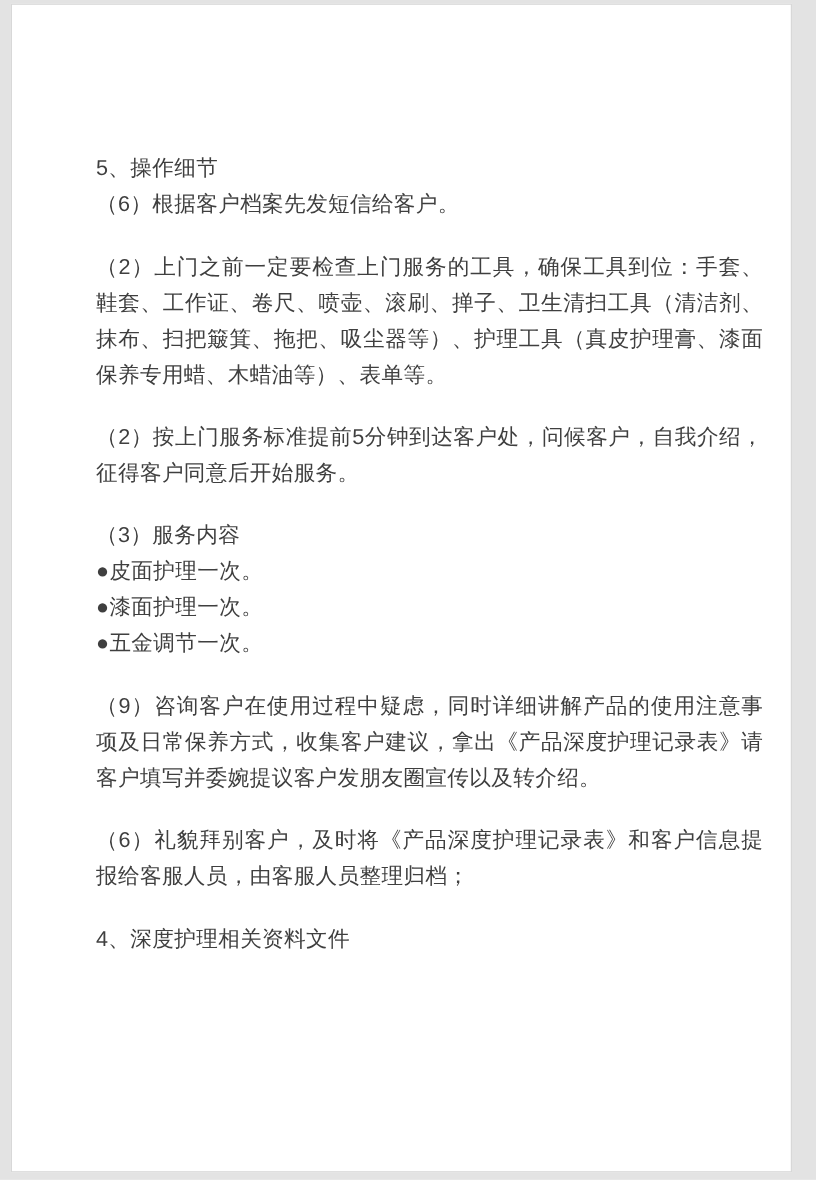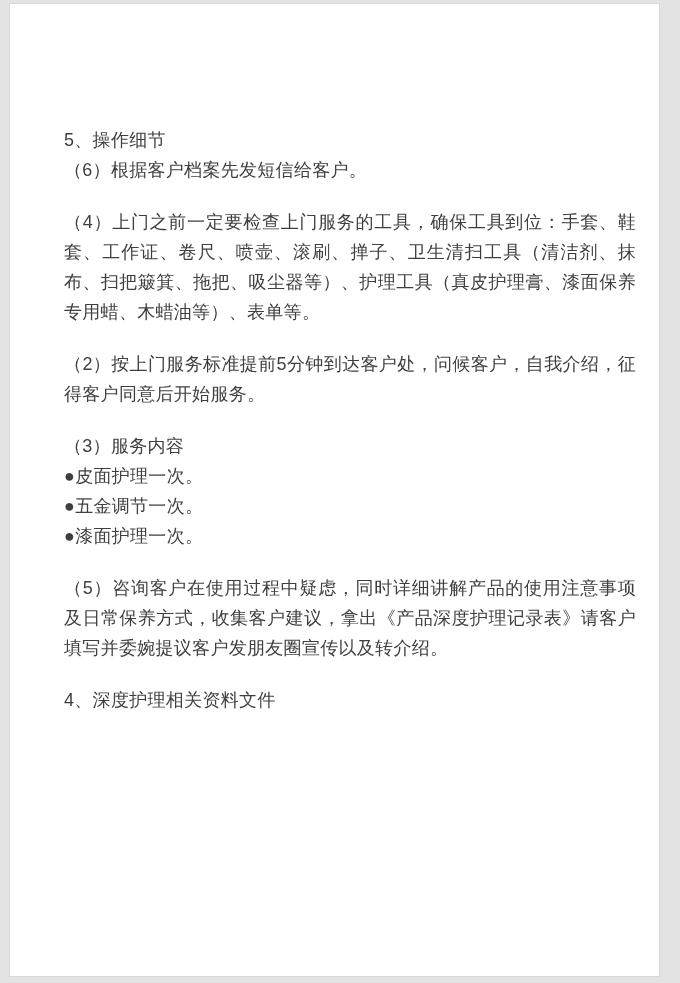--- a/index.html
+++ b/index.html
@@ -27,49 +27,51 @@
     box-sizing: border-box;
   }
   .content {
     box-sizing: border-box;
     padding: 121px 23px 0 54px;
     font-size: 18px;
     line-height: 30px;
     color: #3f3f3f;
     text-align: justify;
     letter-spacing: 0.3px;
+    margin-left: 16px;
   }
   .block { margin: 0 0 22px 0; }
   .para  { margin: 0 0 22px 0; }
   .line  { margin: 0; }
   .last  { margin: 0; }
 </style>
 </head>
 <body>
 
 <div class="viewer">
   <div class="page">
     <div class="content">
 
       <div class="block">
         <div class="line">5、操作细节</div>
         <div class="line">（6）根据客户档案先发短信给客户。</div>
       </div>
 
-      <p class="para">（4）上门之前一定要检查上门服务的工具，确保工具到位：手套、鞋套、工作证、卷尺、喷壶、滚刷、掸子、卫生清扫工具（清洁剂、抹布、扫把簸箕、拖把、吸尘器等）、护理工具（真皮护理膏、漆面保养专用蜡、木蜡油等）、表单等。</p>
+      <p class="para">（2）上门之前一定要检查上门服务的工具，确保工具到位：手套、鞋套、工作证、卷尺、喷壶、滚刷、掸子、卫生清扫工具（清洁剂、抹布、扫把簸箕、拖把、吸尘器等）、护理工具（真皮护理膏、漆面保养专用蜡、木蜡油等）、表单等。</p>
 
       <p class="para">（2）按上门服务标准提前5分钟到达客户处，问候客户，自我介绍，征得客户同意后开始服务。</p>
 
       <div class="block">
         <div class="line">（3）服务内容</div>
         <div class="line">●皮面护理一次。</div>
+        <div class="line">●漆面护理一次。</div>
         <div class="line">●五金调节一次。</div>
-        <div class="line">●漆面护理一次。</div>
       </div>
 
-      <p class="para">（5）咨询客户在使用过程中疑虑，同时详细讲解产品的使用注意事项及日常保养方式，收集客户建议，拿出《产品深度护理记录表》请客户填写并委婉提议客户发朋友圈宣传以及转介绍。</p>
+      <p class="para">（9）咨询客户在使用过程中疑虑，同时详细讲解产品的使用注意事项及日常保养方式，收集客户建议，拿出《产品深度护理记录表》请客户填写并委婉提议客户发朋友圈宣传以及转介绍。</p>
 
+      <p class="para">（6）礼貌拜别客户，及时将《产品深度护理记录表》和客户信息提报给客服人员，由客服人员整理归档；</p>
 
       <div class="line last">4、深度护理相关资料文件</div>
 
     </div>
   </div>
 </div>
 
 </body></html>

